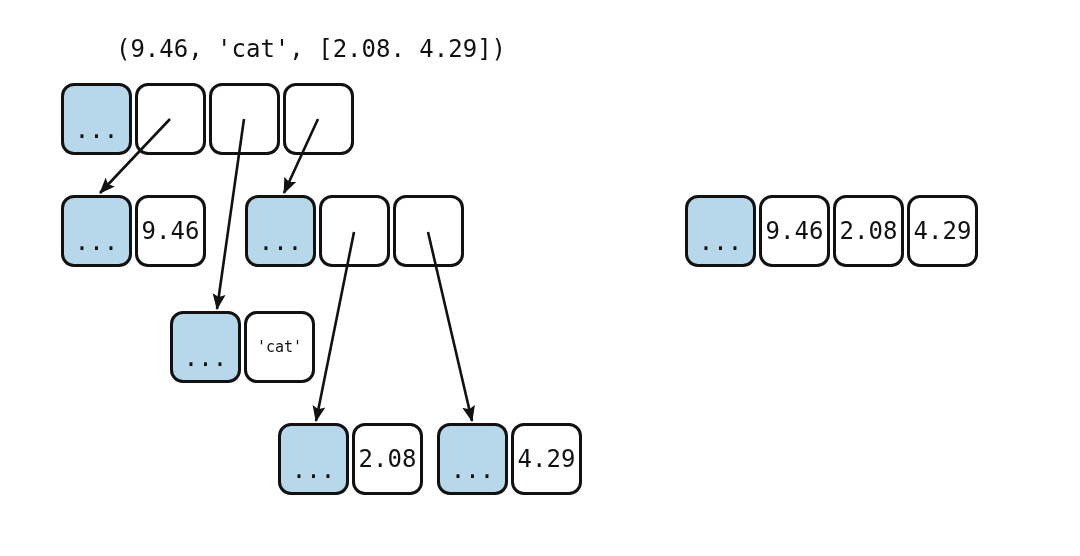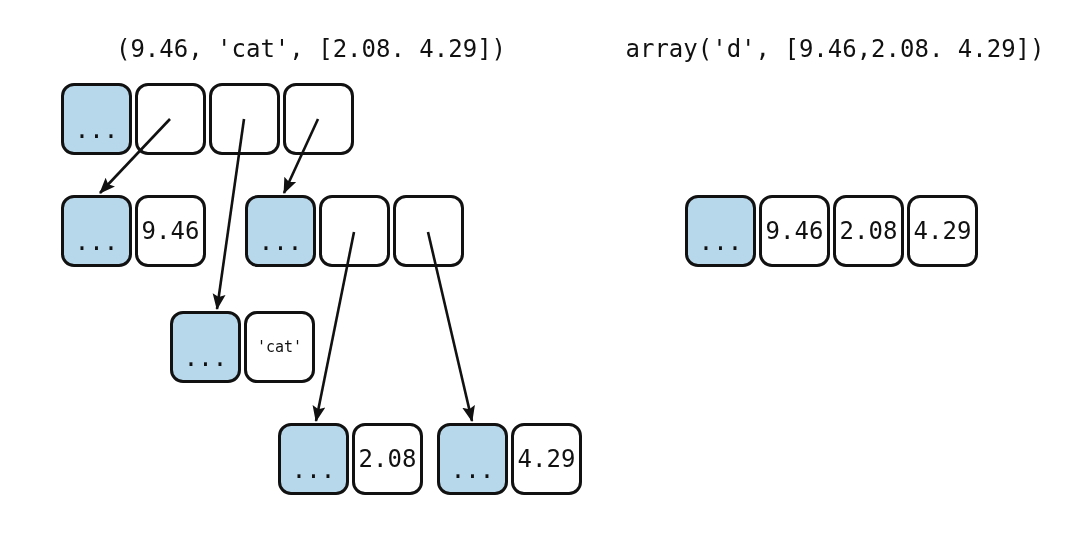--- a/index.html
+++ b/index.html
@@ -54,21 +54,20 @@
     stroke-width:2.6;
   }
   svg.arrows #ah path{fill:var(--arrow,#111111);}
 </style>
 </head>
 <body>
 
 <div class="canvas">
 
   <div class="expr-label" style="left:311px;top:36px;">(9.46, 'cat', [2.08. 4.29])</div>
-  <div class="expr-label" style="left:835px;top:36px;">array('d', [9.46,2.08. 4.29])</div>
 
   <div class="obj" style="left:61px;top:83px;">
     <div class="cell hdr">...</div>
     <div class="cell"></div>
     <div class="cell"></div>
     <div class="cell"></div>
   </div>
 
   <div class="obj" style="left:61px;top:195px;">
     <div class="cell hdr">...</div>

